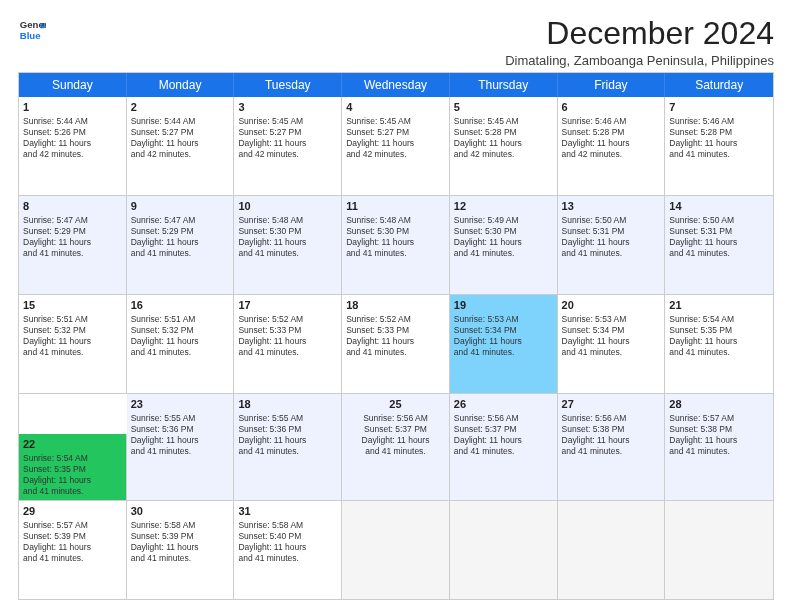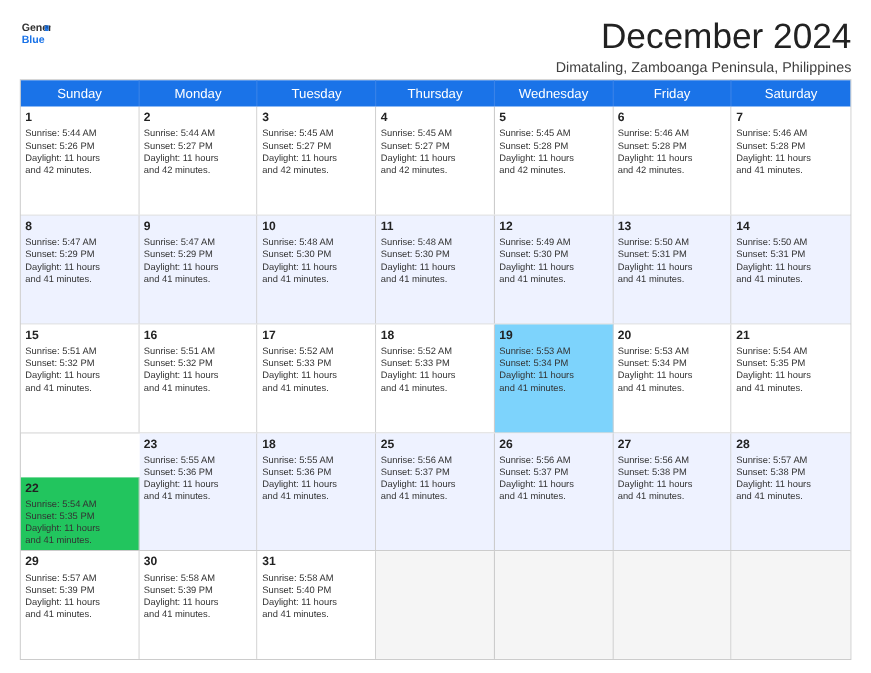--- a/index.html
+++ b/index.html
@@ -128,22 +128,22 @@
       <div class="month-year">December 2024</div>
       <div class="location">Dimataling, Zamboanga Peninsula, Philippines</div>
     </div>
   </div>
 
   <div class="calendar">
     <div class="cal-header">
       <div class="cal-header-cell">Sunday</div>
       <div class="cal-header-cell">Monday</div>
       <div class="cal-header-cell">Tuesday</div>
+      <div class="cal-header-cell">Wednesday</div>
       <div class="cal-header-cell">Thursday</div>
-      <div class="cal-header-cell">Wednesday</div>
       <div class="cal-header-cell">Friday</div>
       <div class="cal-header-cell">Saturday</div>
     </div>
     <div class="cal-body" id="cal-body">
     <div class="cal-row">
           <div class="cal-cell" style="background: rgb(255, 255, 255);">
             <div class="day-num">1</div>
             <div class="cell-text">Sunrise: 5:44 AM</div>
             <div class="cell-text">Sunset: 5:26 PM</div>
             <div class="cell-text">Daylight: 11 hours</div>
@@ -309,21 +309,21 @@
             <div class="cell-text">Daylight: 11 hours</div>
             <div class="cell-text">and 41 minutes.</div>
           </div>
           <div class="cal-cell" style="background: rgb(238, 242, 255);">
             <div class="day-num">18</div>
             <div class="cell-text">Sunrise: 5:55 AM</div>
             <div class="cell-text">Sunset: 5:36 PM</div>
             <div class="cell-text">Daylight: 11 hours</div>
             <div class="cell-text">and 41 minutes.</div>
           </div>
-          <div class="cal-cell" style="background: rgb(238, 242, 255);">
+          <div class="cal-cell" style="background: rgb(238, 242, 255); text-align: center;">
             <div class="day-num">25</div>
             <div class="cell-text">Sunrise: 5:56 AM</div>
             <div class="cell-text">Sunset: 5:37 PM</div>
             <div class="cell-text">Daylight: 11 hours</div>
             <div class="cell-text">and 41 minutes.</div>
           </div>
           <div class="cal-cell" style="background: rgb(238, 242, 255);">
             <div class="day-num">26</div>
             <div class="cell-text">Sunrise: 5:56 AM</div>
             <div class="cell-text">Sunset: 5:37 PM</div>

